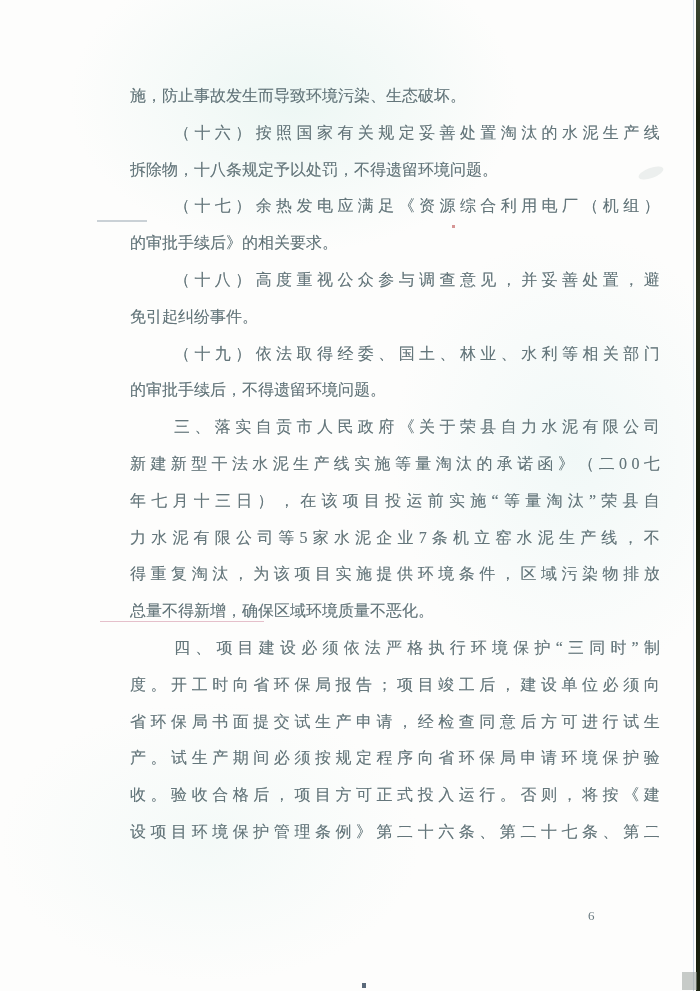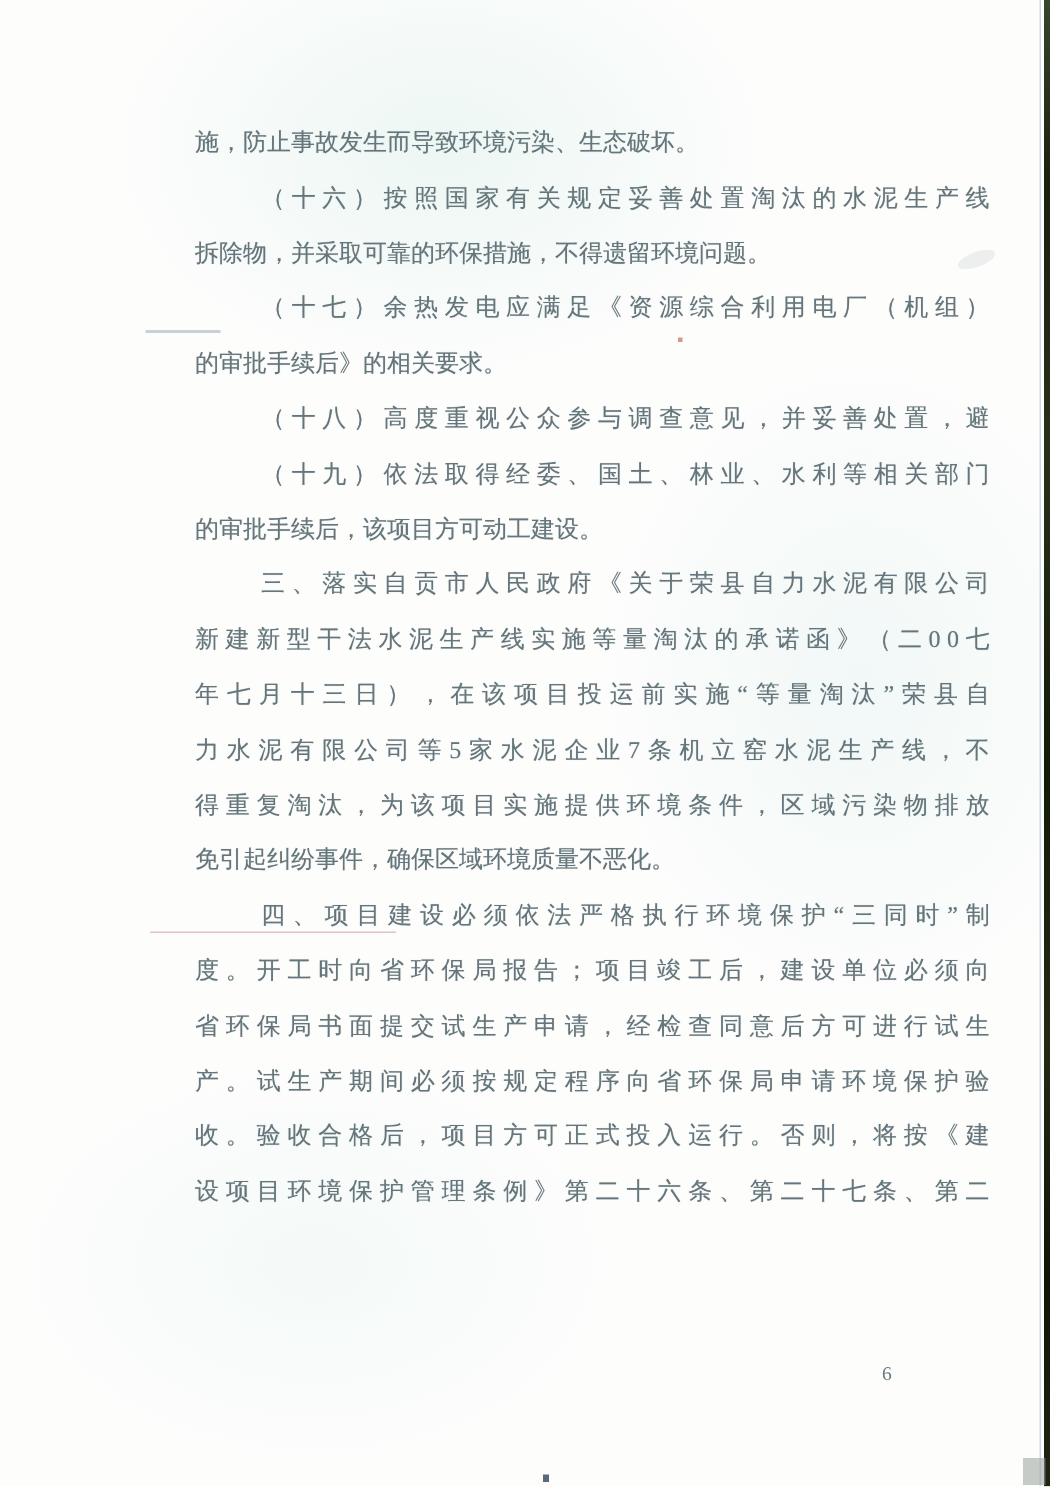--- a/index.html
+++ b/index.html
@@ -153,21 +153,21 @@
         <span>置</span>
         <span>淘</span>
         <span>汰</span>
         <span>的</span>
         <span>水</span>
         <span>泥</span>
         <span>生</span>
         <span>产</span>
         <span>线</span>
       </div>
-      <div class="line">拆除物，并采取可靠的环保措施，不得遗留环境问题。</div>
+      <div class="line">拆除物，十八条规定予以处罚，不得遗留环境问题。</div>
       <div class="line indent justify">
         <span>（</span>
         <span>十</span>
         <span>七</span>
         <span>）</span>
         <span>余</span>
         <span>热</span>
         <span>发</span>
         <span>电</span>
         <span>应</span>
@@ -207,20 +207,21 @@
         <span>见</span>
         <span>，</span>
         <span>并</span>
         <span>妥</span>
         <span>善</span>
         <span>处</span>
         <span>置</span>
         <span>，</span>
         <span>避</span>
       </div>
+      <div class="line">免引起纠纷事件。</div>
       <div class="line indent justify">
         <span>（</span>
         <span>十</span>
         <span>九</span>
         <span>）</span>
         <span>依</span>
         <span>法</span>
         <span>取</span>
         <span>得</span>
         <span>经</span>
@@ -233,21 +234,21 @@
         <span>业</span>
         <span>、</span>
         <span>水</span>
         <span>利</span>
         <span>等</span>
         <span>相</span>
         <span>关</span>
         <span>部</span>
         <span>门</span>
       </div>
-      <div class="line">的审批手续后，该项目方可动工建设。</div>
+      <div class="line">的审批手续后，不得遗留环境问题。</div>
       <div class="line indent justify">
         <span>三</span>
         <span>、</span>
         <span>落</span>
         <span>实</span>
         <span>自</span>
         <span>贡</span>
         <span>市</span>
         <span>人</span>
         <span>民</span>
@@ -373,21 +374,21 @@
         <span>件</span>
         <span>，</span>
         <span>区</span>
         <span>域</span>
         <span>污</span>
         <span>染</span>
         <span>物</span>
         <span>排</span>
         <span>放</span>
       </div>
-      <div class="line">免引起纠纷事件，确保区域环境质量不恶化。</div>
+      <div class="line">总量不得新增，确保区域环境质量不恶化。</div>
       <div class="line indent justify">
         <span>四</span>
         <span>、</span>
         <span>项</span>
         <span>目</span>
         <span>建</span>
         <span>设</span>
         <span>必</span>
         <span>须</span>
         <span>依</span>

